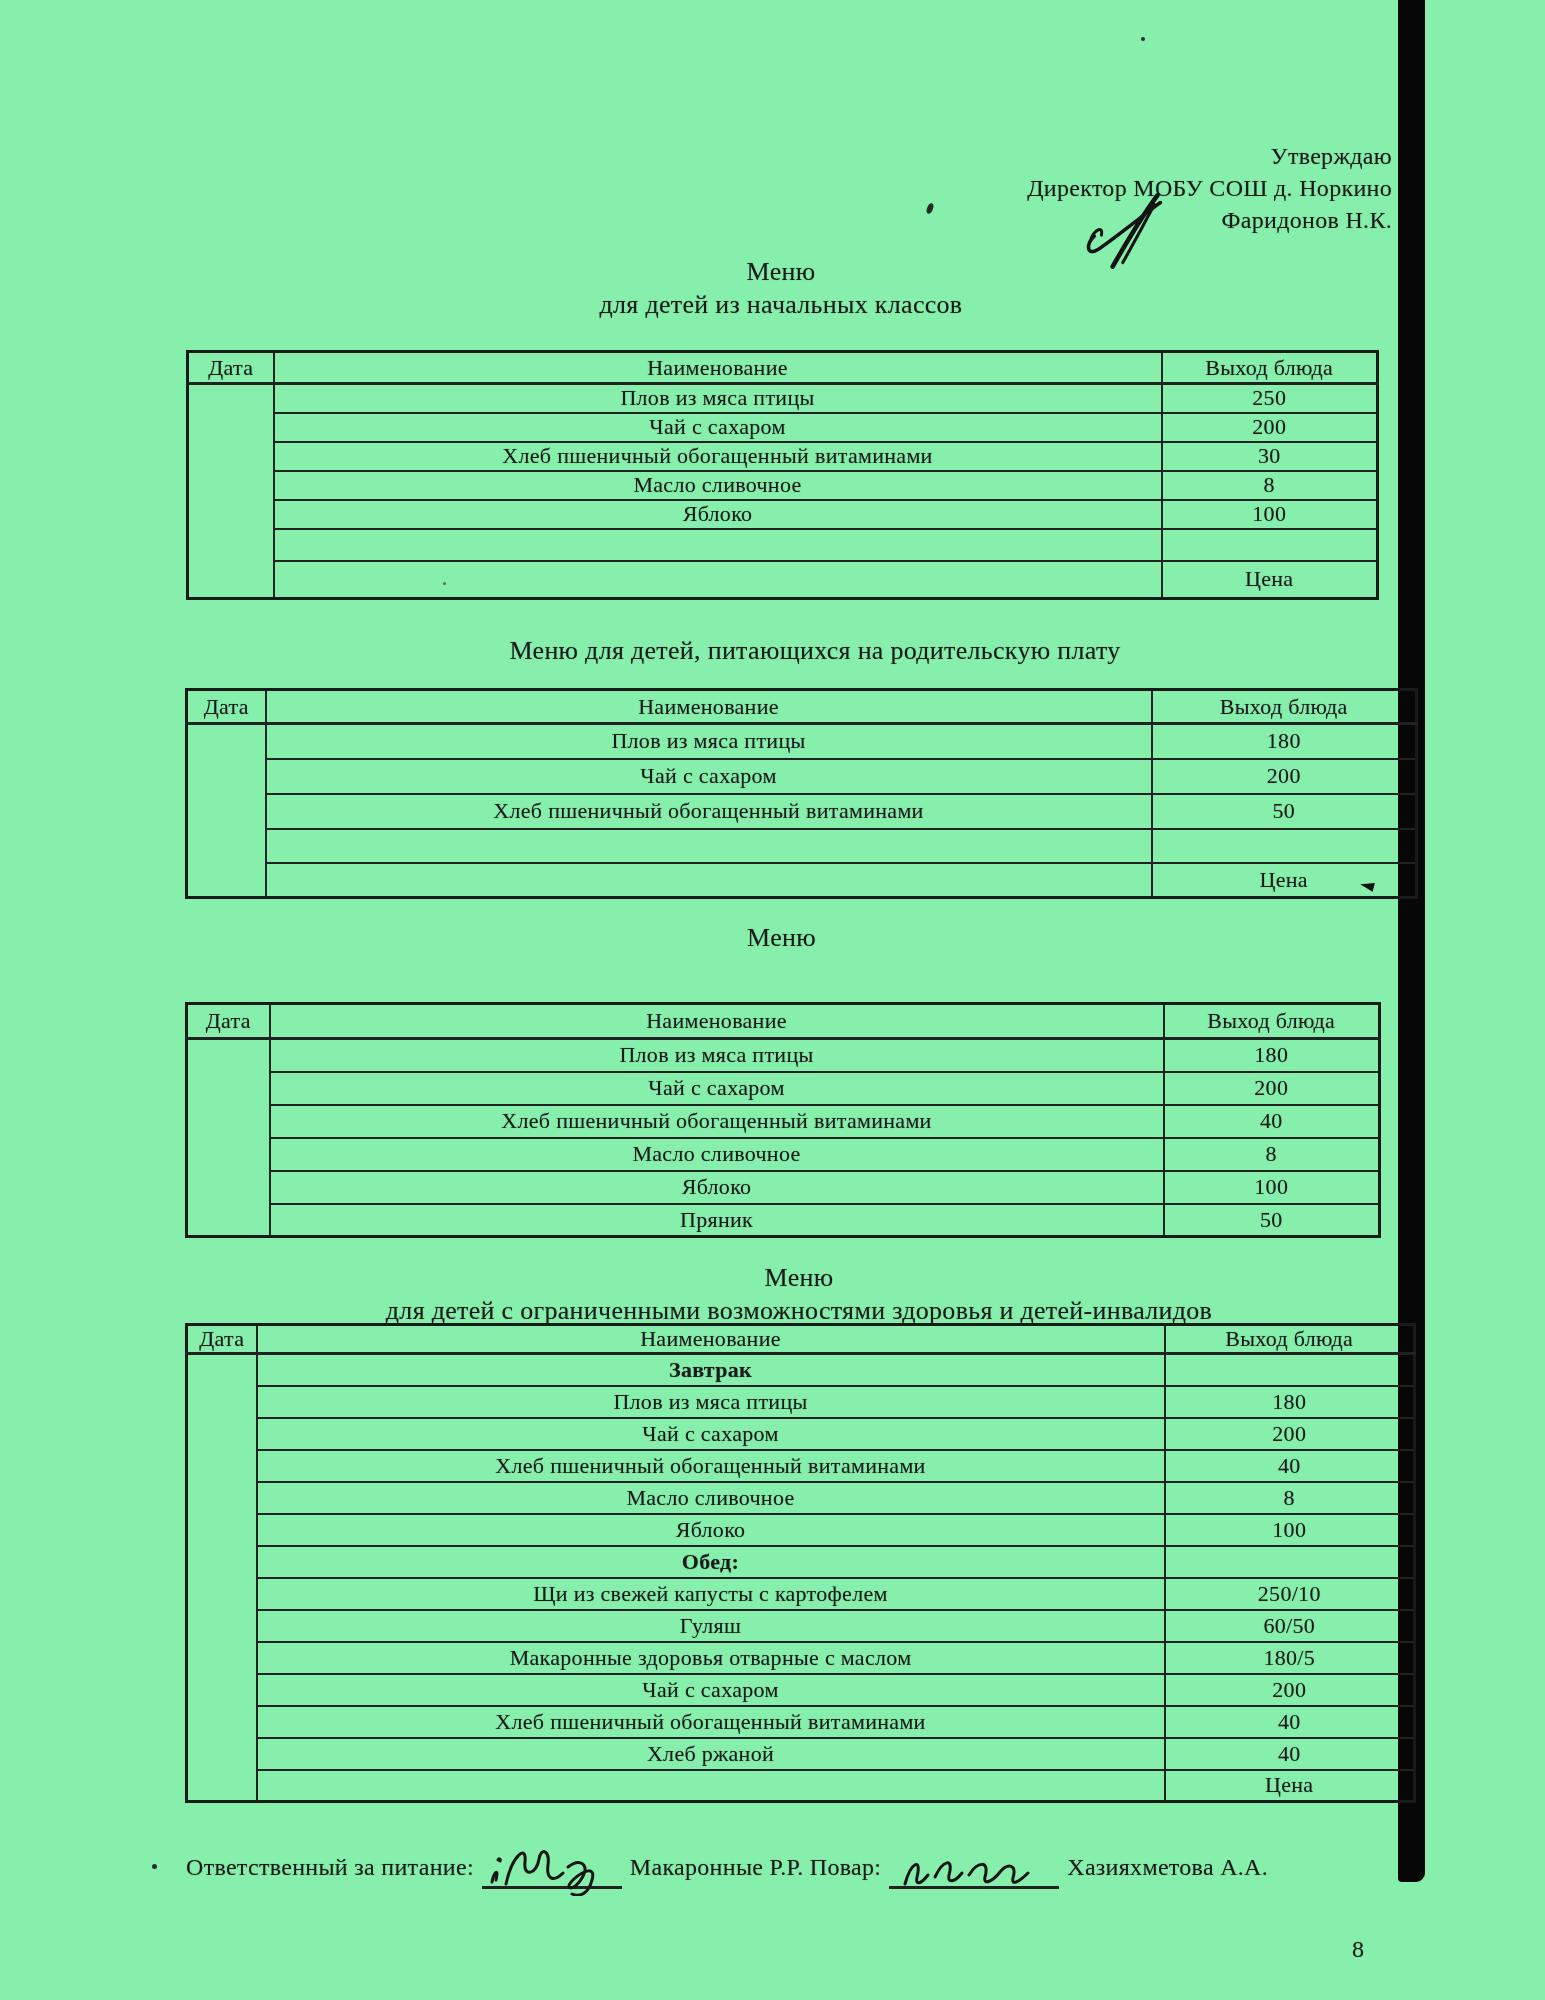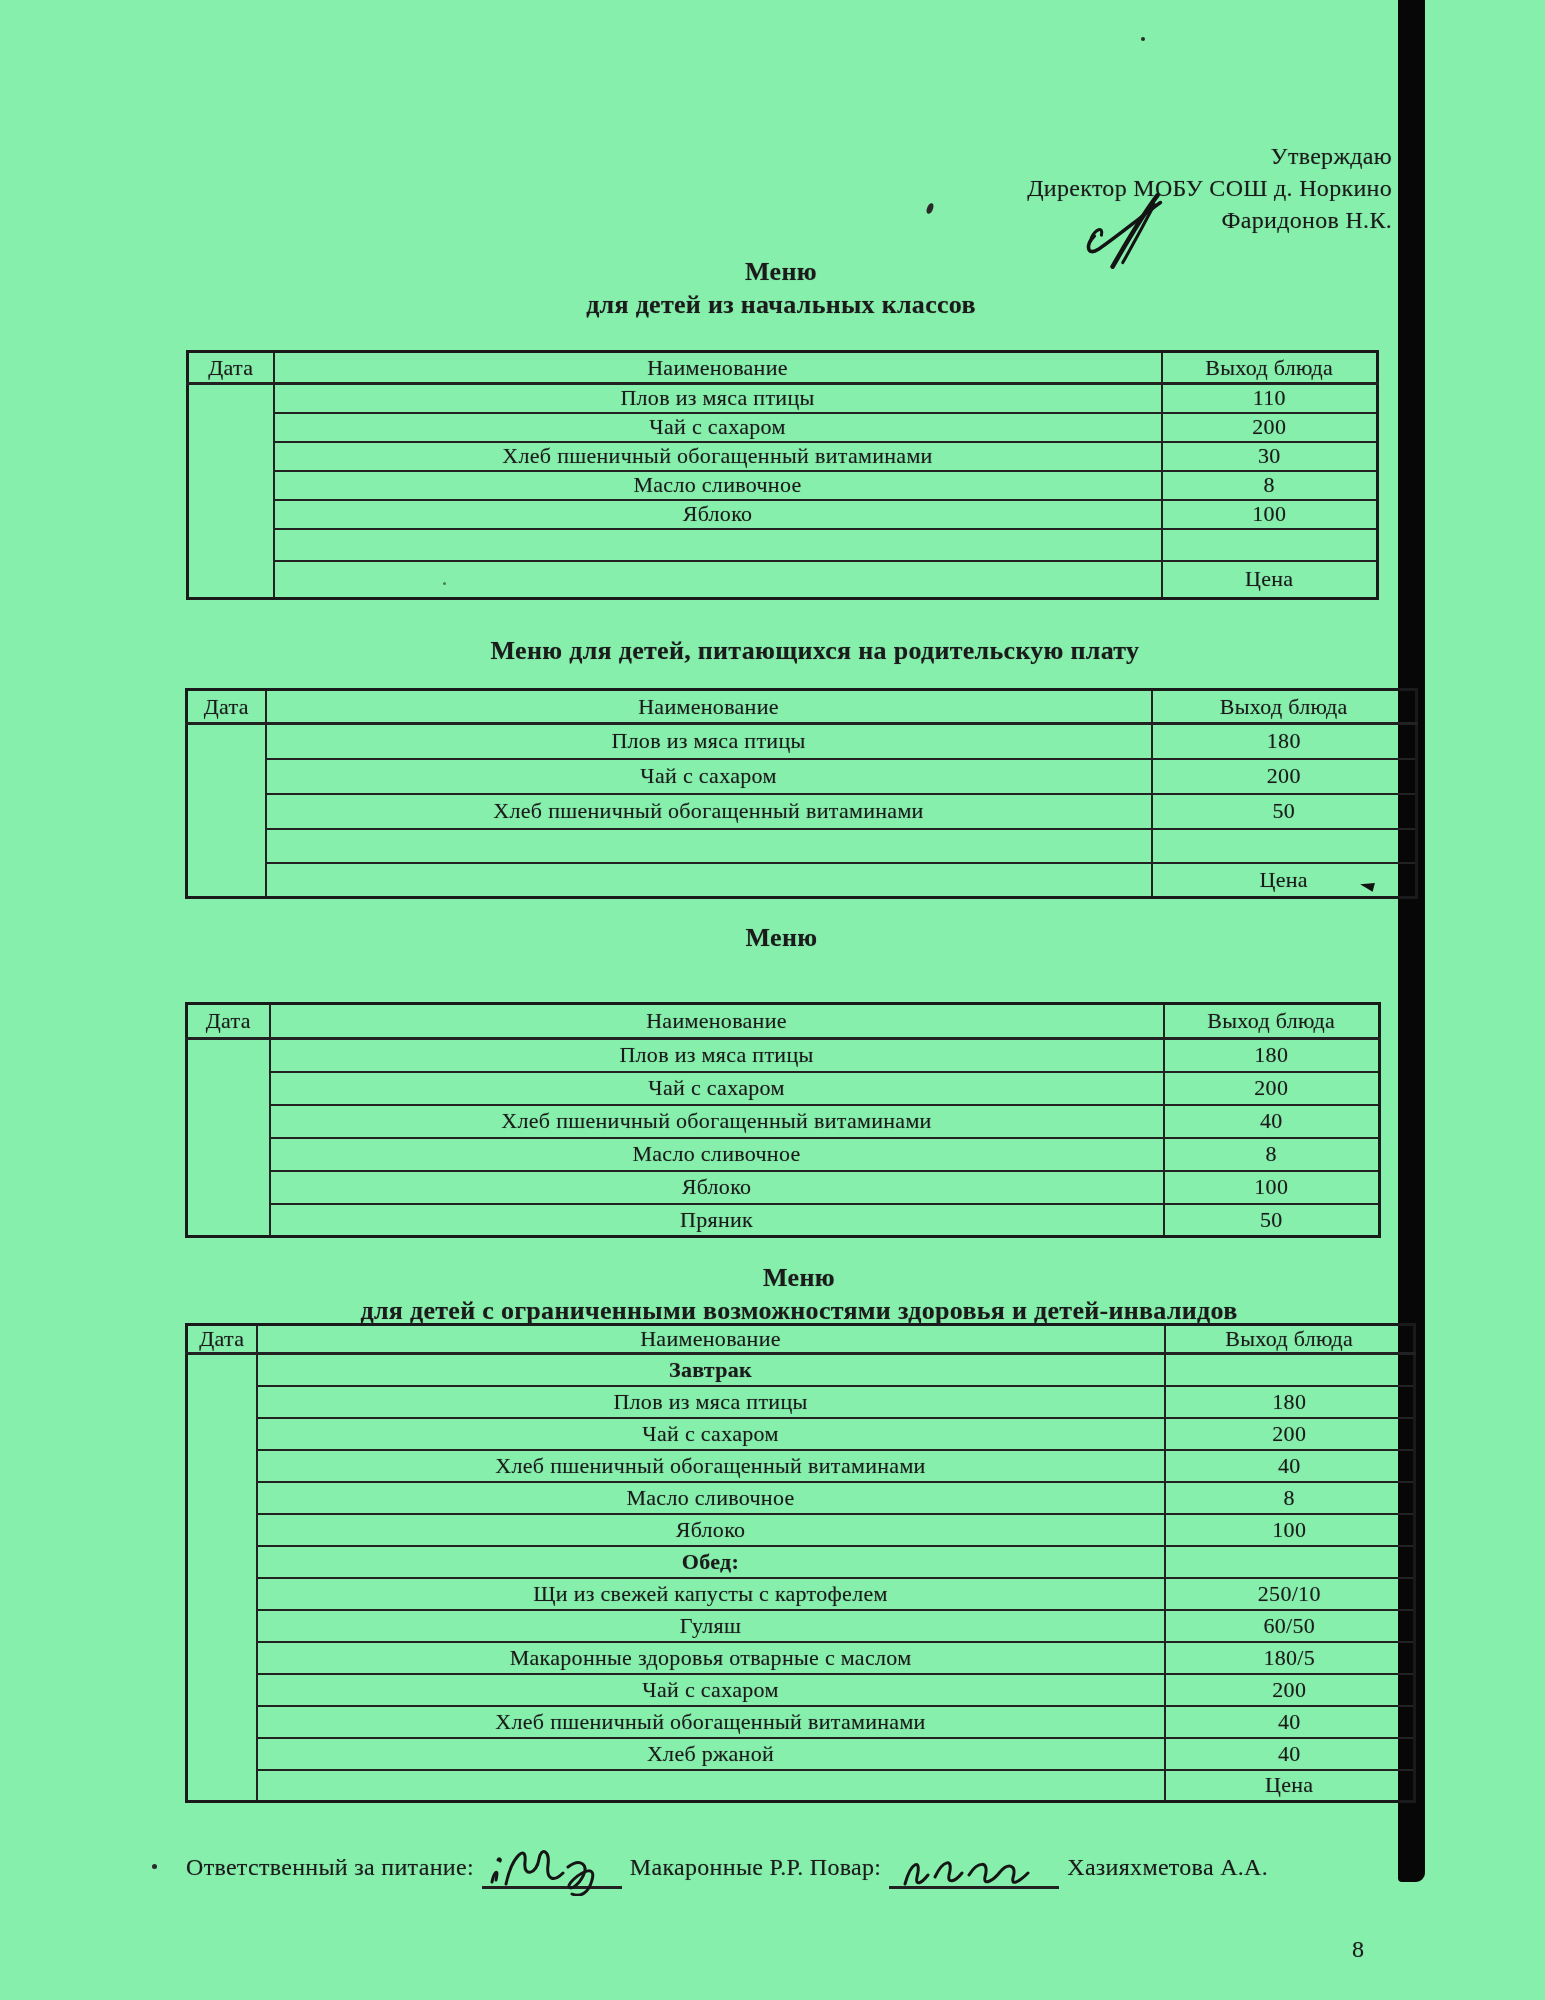--- a/index.html
+++ b/index.html
@@ -15,21 +15,21 @@
   
   .scan-bar{position:absolute;left:1398px;top:0;width:27px;height:1882px;
     background:#070707;border-radius:0 0 9px 4px}
 
   
   .approval{position:absolute;top:140px;right:153px;text-align:right;
     font-size:24px;line-height:32px}
   .sig-director{position:absolute;left:1078px;top:188px;width:112px;height:84px}
 
   
-  .title-block{position:absolute;text-align:center;font-weight:bold;
+  .title-block{position:absolute;text-align:center;font-weight:normal;
     font-size:26px;line-height:33px}
   .tb1{top:255px;left:186px;width:1190px}
   .tb2{top:634px;left:200px;width:1230px}
   .tb3{top:921px;left:185px;width:1193px}
   .tb4{top:1261px;left:185px;width:1228px}
 
   
   table.menu{position:absolute;border-collapse:collapse;table-layout:fixed;background:transparent;
     border:3px solid #1a1a1a}
   table.menu td,table.menu th{
@@ -111,21 +111,21 @@
       </colgroup>
     <tbody>
         <tr class="head">
       <th>Дата</th>
       <th>Наименование</th>
       <th>Выход блюда</th>
     </tr>
     <tr class="body">
       <td class="datecell" rowspan="7"></td>
       <td>Плов из мяса птицы</td>
-      <td>110</td>
+      <td>250</td>
     </tr>
     <tr class="body">
       <td>Чай с сахаром</td>
       <td>200</td>
     </tr>
     <tr class="body">
       <td>Хлеб пшеничный обогащенный витаминами</td>
       <td>30</td>
     </tr>
     <tr class="body">

